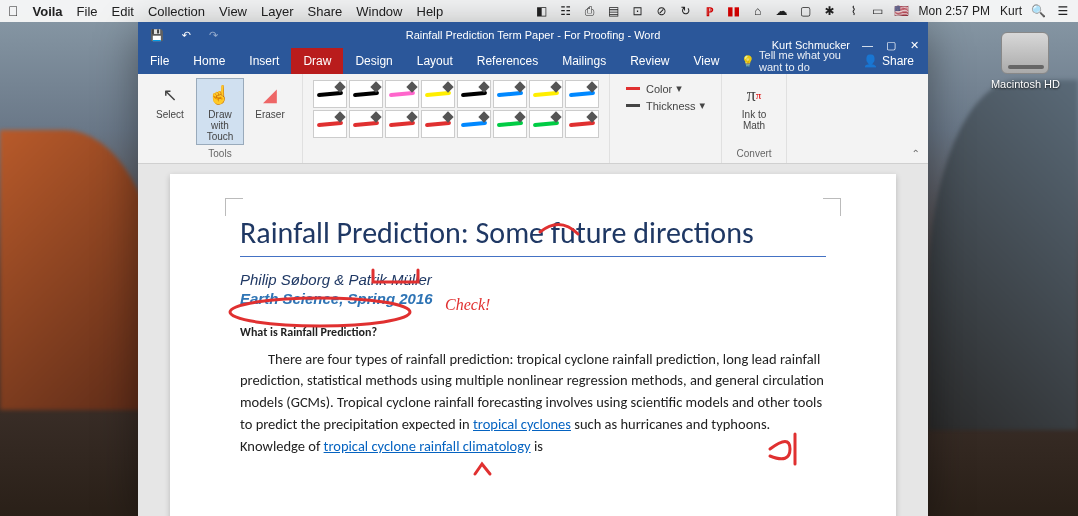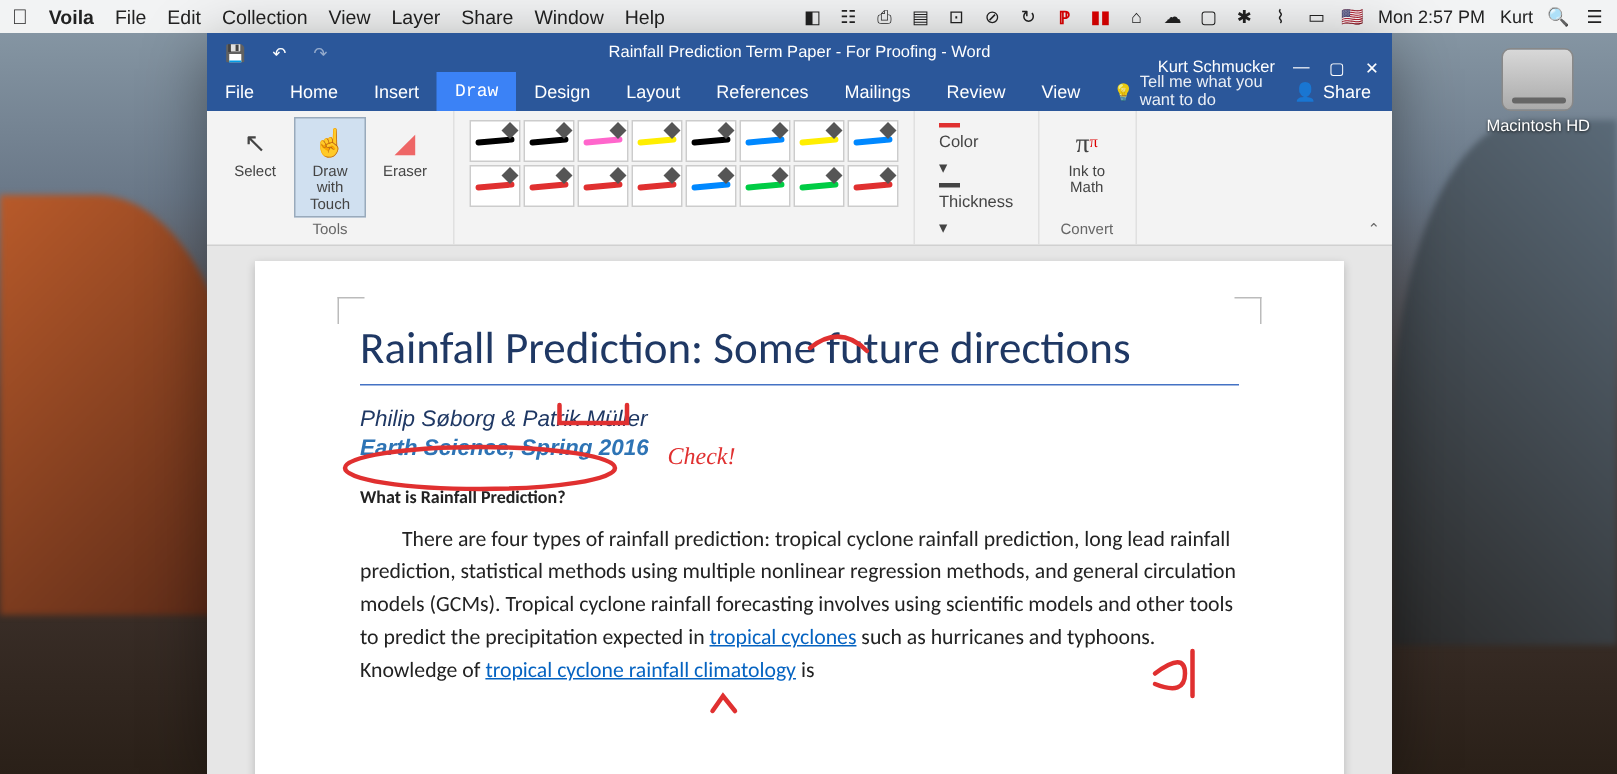--- a/index.html
+++ b/index.html
@@ -23,39 +23,39 @@
 .word-window { position: absolute; left: 138px; top: 22px; width: 790px; height: 494px; background: #fff; box-shadow: 0 10px 40px rgba(0,0,0,0.4); z-index: 20; display: flex; flex-direction: column; }
 
 .titlebar { height: 26px; background: #2b579a; display: flex; align-items: center; color: #fff; font-size: 11px; position: relative; }
 .titlebar-left { display: flex; gap: 18px; padding-left: 12px; }
 .titlebar-center { position: absolute; left: 50%; transform: translateX(-50%); white-space: nowrap; }
 .titlebar-right { margin-left: auto; padding-right: 6px; display: flex; align-items: center; gap: 12px; margin-top: 19px; }
 .win-btn { width: 12px; height: 12px; display: inline-block; }
 
 .tabbar { height: 26px; background: #2b579a; display: flex; align-items: center; color: #fff; font-size: 12px; }
 .tab { padding: 0 12px; height: 100%; display: flex; align-items: center; cursor: pointer; }
-.tab.active { background: #3b82f6; font-family: Liberation Mono, monospace; }
+.tab.active { background: #b91c1c; }
 .tellme { margin-left: 10px; font-size: 11px; opacity: 0.9; display:flex; align-items:center; gap:4px; }
 .share-btn { margin-left: auto; padding: 0 14px; display:flex; align-items:center; gap:4px; font-size:12px; }
 
 .ribbon { height: 90px; background: #f3f3f3; border-bottom: 1px solid #d0d0d0; display: flex; position: relative; }
 .ribbon-group { border-right: 1px solid #e0e0e0; padding: 4px 8px 2px; display: flex; flex-direction: column; }
 .group-label { text-align: center; font-size: 10px; color: #666; margin-top: auto; padding-bottom: 2px; }
 .group-tools { display: flex; gap: 2px; }
 .tool-btn { width: 48px; text-align: center; font-size: 10px; color: #444; padding: 2px; border: 1px solid transparent; }
 .tool-btn.active { background: #d0e0f0; border-color: #9ab; }
 .tool-glyph { height: 28px; display: flex; align-items: center; justify-content: center; font-size: 18px; }
 
 .pen-grid { display: grid; grid-template-columns: repeat(8, 34px); grid-template-rows: repeat(2, 28px); gap: 2px; padding: 2px; }
 .pen-swatch { border: 1px solid #ccc; background: #fff; position: relative; overflow: hidden; }
 .pen-swatch .tip { position:absolute; right:2px; top:2px; width:8px; height:8px; background:#555; transform: rotate(45deg); }
 .pen-stroke { position:absolute; left:3px; right:3px; top:50%; height:4px; transform: translateY(-50%) rotate(-5deg); border-radius: 2px; }
 
 .format-grp { padding: 4px 8px; font-size: 11px; color: #444; }
-.format-row { display:flex; gap:4px; margin-bottom:4px;flex-direction:column; }
+.format-row { display:flex; align-items:center; gap:4px; margin-bottom:4px; }
 .collapse-caret { position:absolute; right:8px; bottom:4px; font-size:10px; color:#666; }
 
 .doc-area { flex: 1; background: #e6e6e6; overflow: hidden; position: relative; }
 .page { position: absolute; left: 32px; top: 10px; width: 726px; min-height: 600px; background: #fff; box-shadow: 0 2px 6px rgba(0,0,0,0.2); padding: 40px 70px 20px 70px; }
 .page-corner { position:absolute; width:18px; height:18px; border:1px solid #bbb; }
 .pc-tl { left:55px; top:24px; border-right:none; border-bottom:none; }
 .pc-tr { right:55px; top:24px; border-left:none; border-bottom:none; }
 
 .doc-title { font-size: 30px; color: #1f3864; font-family: Calibri, sans-serif; line-height: 1.25; }
 .title-rule { border: none; border-bottom: 1px solid #4472c4; margin-top: 4px; margin-bottom: 14px; }

